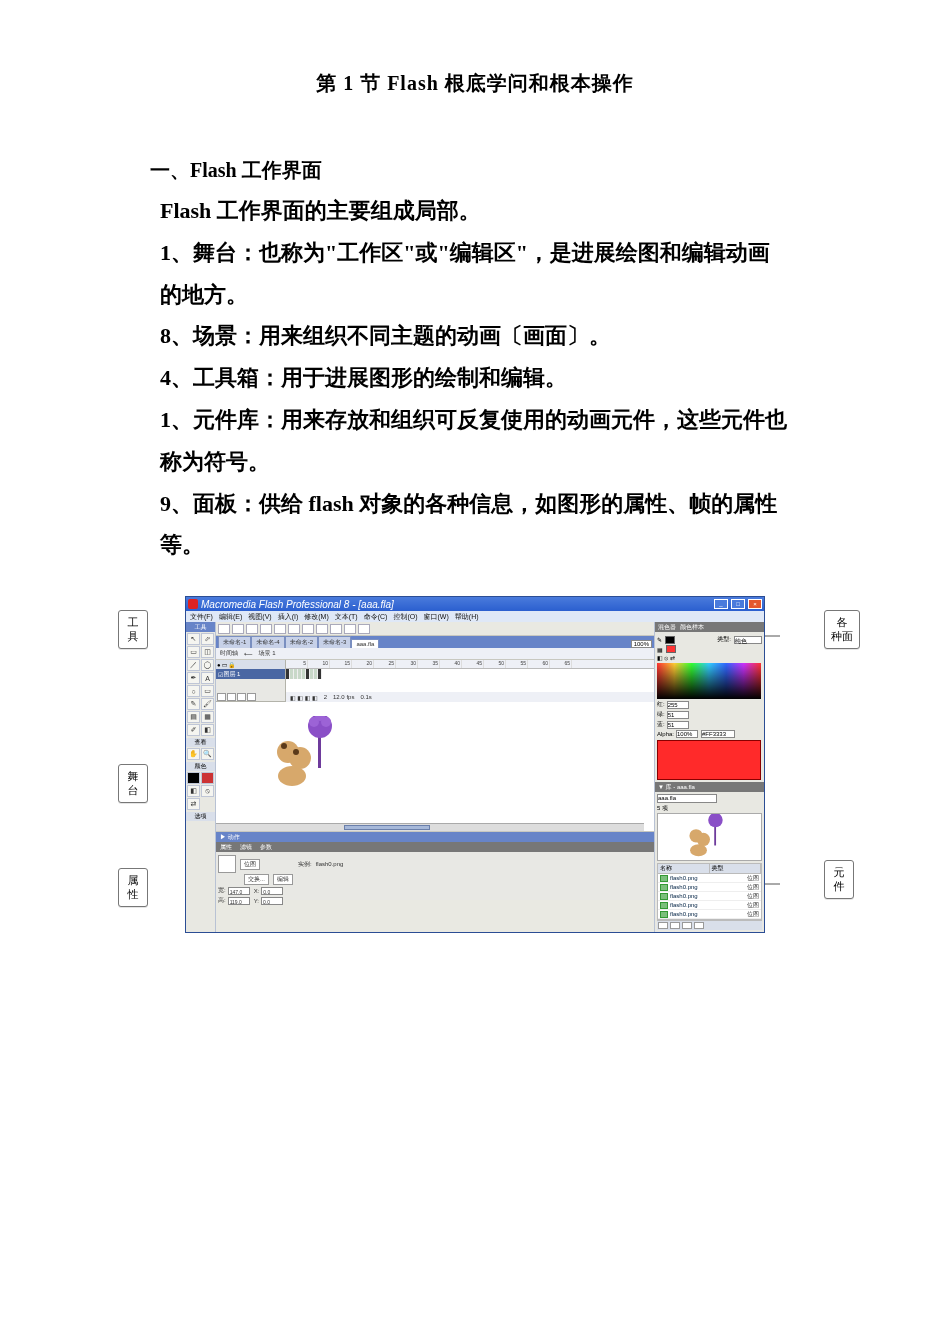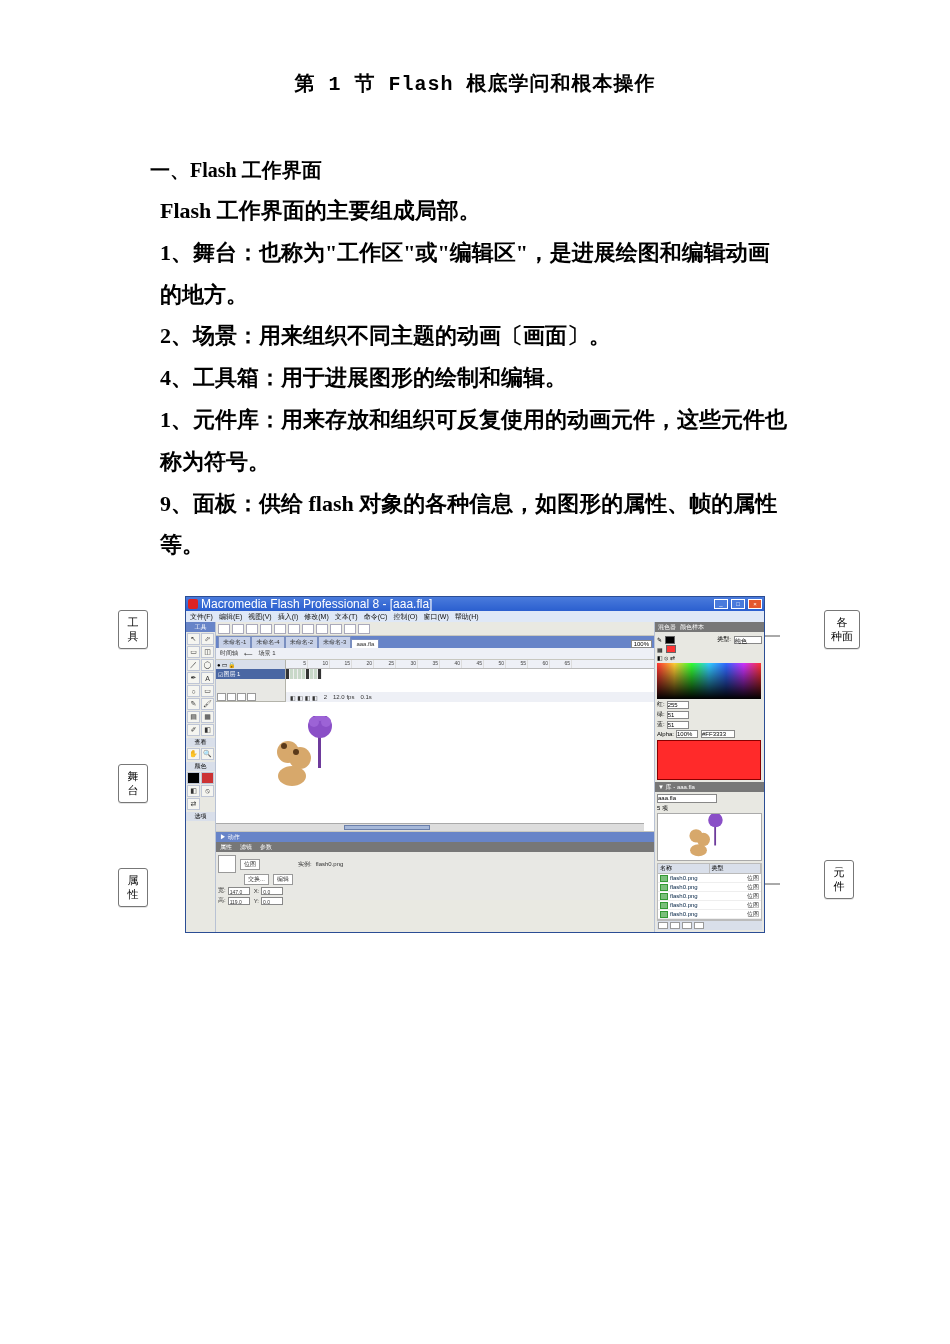--- a/index.html
+++ b/index.html
@@ -10,21 +10,21 @@
     height: 1344px;
     font-family: "SimSun", "宋体", serif;
     color: #000;
     position: relative;
   }
   .page {
     padding: 70px 150px 40px 150px;
   }
   .title {
     text-align: center;
-    font-family: Liberation Mono, monospace;
+    font-family: Liberation Serif, serif;
     font-weight: bold;
     font-size: 20px;
     margin-bottom: 60px;
     letter-spacing: 1px;
   }
   .section-h {
     font-size: 20px;
     font-weight: bold;
     margin-bottom: 6px;
   }
@@ -57,21 +57,21 @@
     height: 14px;
     display: flex;
     align-items: center;
     padding: 0 2px;
     gap: 3px;
   }
   .fw-titlebar .logo {
     width: 10px; height: 10px; background: #d22; border-radius: 2px;
     display: inline-block;
   }
-  .fw-titlebar .t { font-size: 12px; flex: 1; white-space: nowrap; overflow: hidden; }
+  .fw-titlebar .t { font-size: 10px; flex: 1; white-space: nowrap; overflow: hidden; font-style: italic; }
   .fw-titlebar .wbtn {
     width: 14px; height: 10px; background: #4a7bdc; border: 1px solid #fff;
     display: inline-flex; align-items: center; justify-content: center;
     font-size: 6px; color:#fff;
   }
   .fw-titlebar .wbtn.close { background: #e4572e; }
   .fw-menubar {
     background: #dfe8f7;
     height: 11px;
     padding: 0 4px;
@@ -196,21 +196,21 @@
 </head>
 <body>
 
 <div class="page">
   <div class="title">第 1 节  Flash 根底学问和根本操作</div>
 
   <div class="section-h">一、Flash 工作界面</div>
   <div class="body-text">
     <p>Flash 工作界面的主要组成局部。</p>
     <p>1、舞台：也称为"工作区"或"编辑区"，是进展绘图和编辑动画的地方。</p>
-    <p>2、场景：用来组织不同主题的动画〔画面〕。</p>
+    <p>8、场景：用来组织不同主题的动画〔画面〕。</p>
     <p>4、工具箱：用于进展图形的绘制和编辑。</p>
     <p>1、元件库：用来存放和组织可反复使用的动画元件，这些元件也称为符号。</p>
     <p>9、面板：供给 flash 对象的各种信息，如图形的属性、帧的属性等。</p>
   </div>
 
   <div class="shot-wrap">
 
     <svg class="connector" style="left:40px;top:28px" width="100" height="30">
         <polyline points="40,12 100,12" stroke="#555" fill="none"></polyline>
       </svg>

